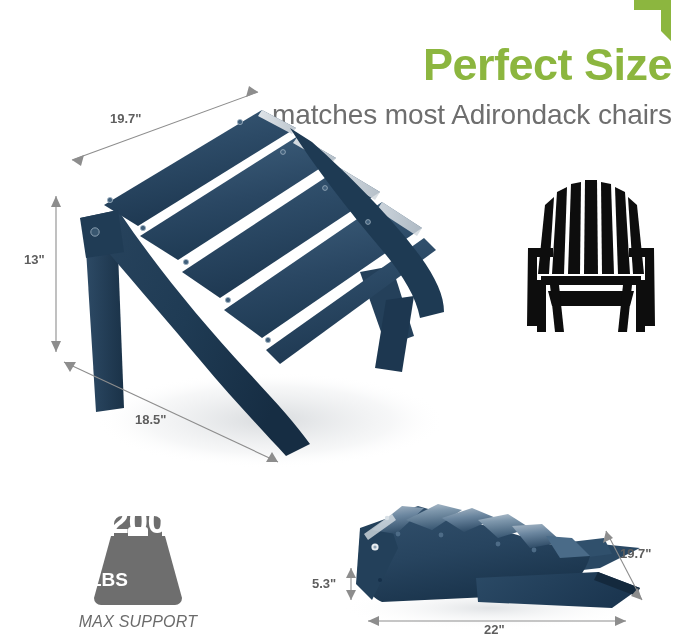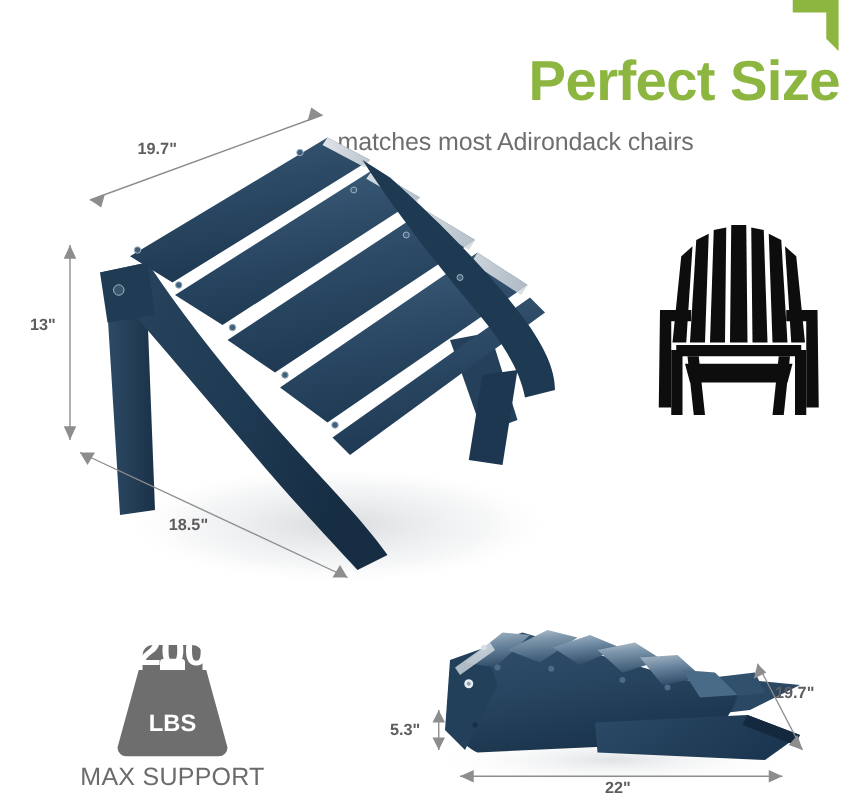--- a/index.html
+++ b/index.html
@@ -40,21 +40,22 @@
     font-weight: bold;
     letter-spacing: -0.5px;
     color: #8cb63f;
     white-space: nowrap;
   }
   .subheading {
     position: absolute;
     left: 270px;
     top: 101px;
     width: 402px;
-    font-size: 20px;
+    text-align: right;
+    font-size: 28px;
     line-height: 27px;
     color: #6e6e6e;
     letter-spacing: -0.1px;
     white-space: nowrap;
   }
 
   
   .dim {
     position: absolute;
     color: #5e5e5e;
@@ -92,38 +93,39 @@
     line-height: 36px;
     font-weight: bold;
     color: #ffffff;
     letter-spacing: -0.5px;
   }
   .weight-unit {
     position: absolute;
     left: 90px;
     top: 570px;
     width: 96px;
-    text-align: center;
+    text-align: left;
     font-size: 19px;
     line-height: 20px;
     font-weight: bold;
     color: #ffffff;
     letter-spacing: 0px;
   }
   .max-support {
     position: absolute;
     left: 48px;
     top: 611px;
     width: 180px;
     text-align: center;
-    font-size: 20px;
+    font-size: 16px;
     line-height: 22px;
     color: #6b6b6b;
     letter-spacing: 0.2px;
     white-space: nowrap;
+    font-style: italic;
   }
 
   
   .chair-wrap {
     position: absolute;
     left: 524px;
     top: 176px;
     width: 134px;
     height: 163px;
   }

